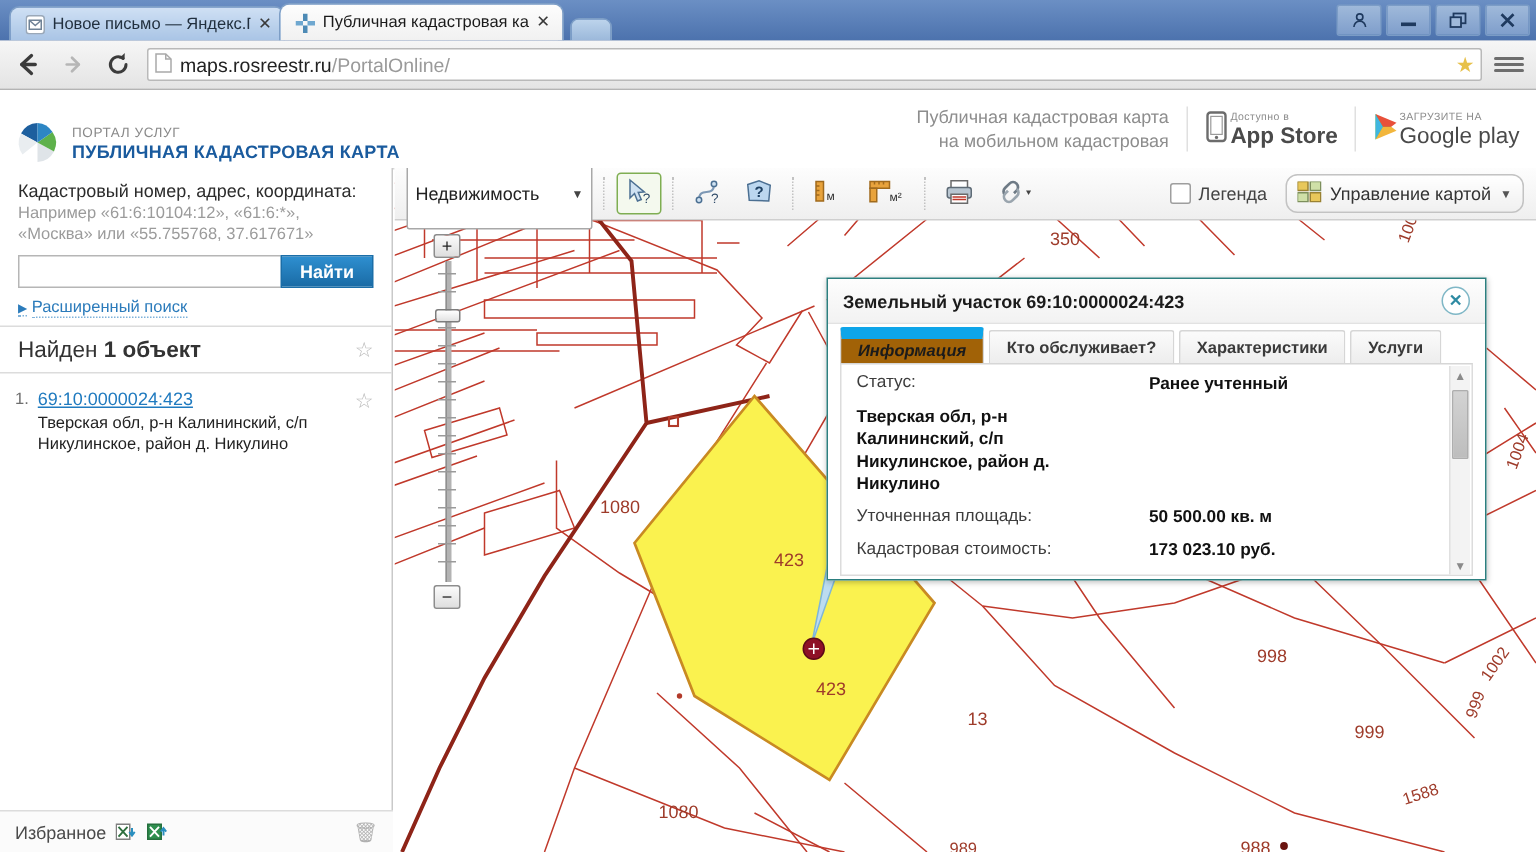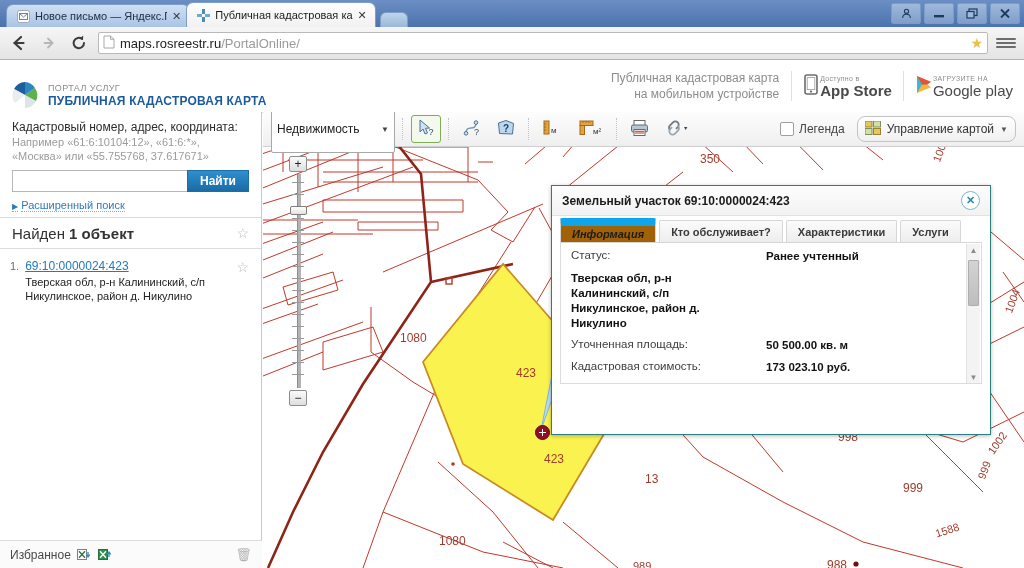--- a/index.html
+++ b/index.html
@@ -191,21 +191,21 @@
   .marker{
     position:absolute;width:13px;height:13px;border-radius:50%;
     background:#8e1126;border:1px solid #5d0a18;z-index:14;
     display:flex;align-items:center;justify-content:center;
   }
   .marker:before{content:"";position:absolute;width:7px;height:1.6px;background:#fff;}
   .marker:after{content:"";position:absolute;width:1.6px;height:7px;background:#fff;}
 
   
   .popup{
-    position:absolute;left:551px;top:185px;width:440px;height:250px;
+    position:absolute;left:551px;top:185px;width:440px;height:202px;
     background:#fff;border:1px solid #2c7f7f;box-shadow:0 1px 4px rgba(0,0,0,.28);
     z-index:25;box-sizing:border-box;
   }
   .popup-head{
     height:29px;display:flex;align-items:center;padding:0 10px;
     background:linear-gradient(#fdfdfd,#f2f2f2);border-bottom:1px solid #e2e2e2;
   }
   .popup-title{font-size:12px;font-weight:bold;color:#1b1b1b;}
   .popup-close{
     margin-left:auto;width:17px;height:17px;border-radius:50%;
@@ -350,21 +350,21 @@
       </span>
       <span>
         <div class="logo-txt1">ПОРТАЛ УСЛУГ</div>
         <div class="logo-txt2">ПУБЛИЧНАЯ КАДАСТРОВАЯ КАРТА</div>
       </span>
     </div>
 
     <div class="mobile-block">
       <div class="mobile-txt">
         <div>Публичная кадастровая карта</div>
-        <div>на мобильном устройстве</div>
+        <div>на мобильном кадастровая</div>
       </div>
 
       <div class="store-badge">
         <span>
           <svg width="16" height="22" viewBox="0 0 16 22">
               <rect x="2" y="1" width="12" height="19" rx="2" fill="none" stroke="#6c6c6c" stroke-width="1.6"></rect>
               <rect x="4.2" y="3.6" width="7.6" height="12" fill="#ffffff" stroke="#9a9a9a" stroke-width=".8"></rect>
               <circle cx="8" cy="17.6" r="1.1" fill="#6c6c6c"></circle>
             </svg>
         </span>

